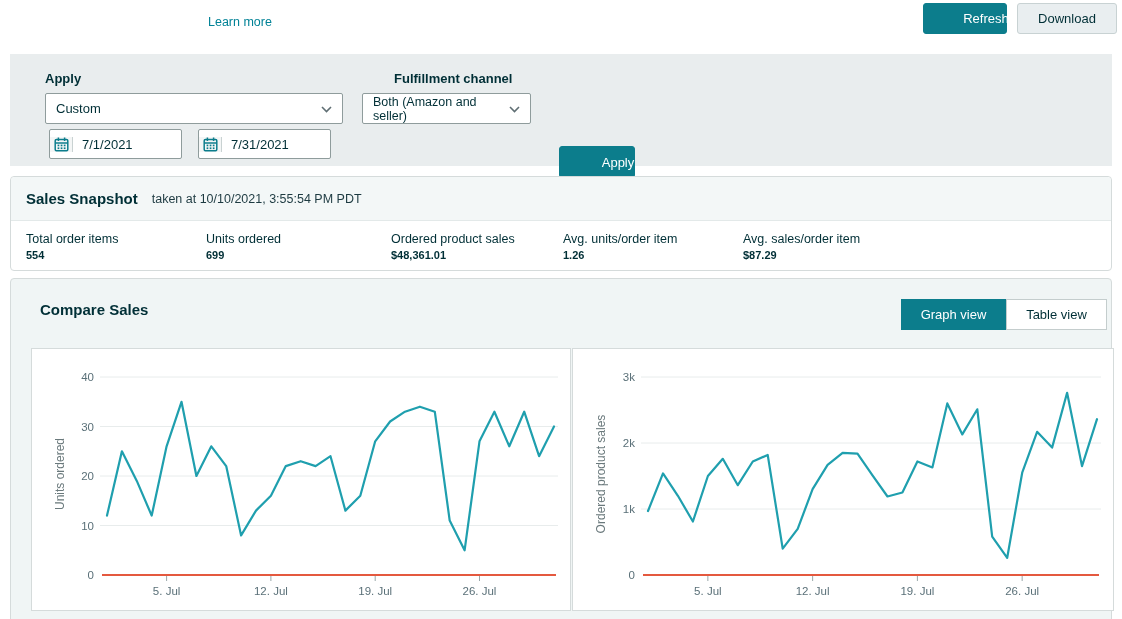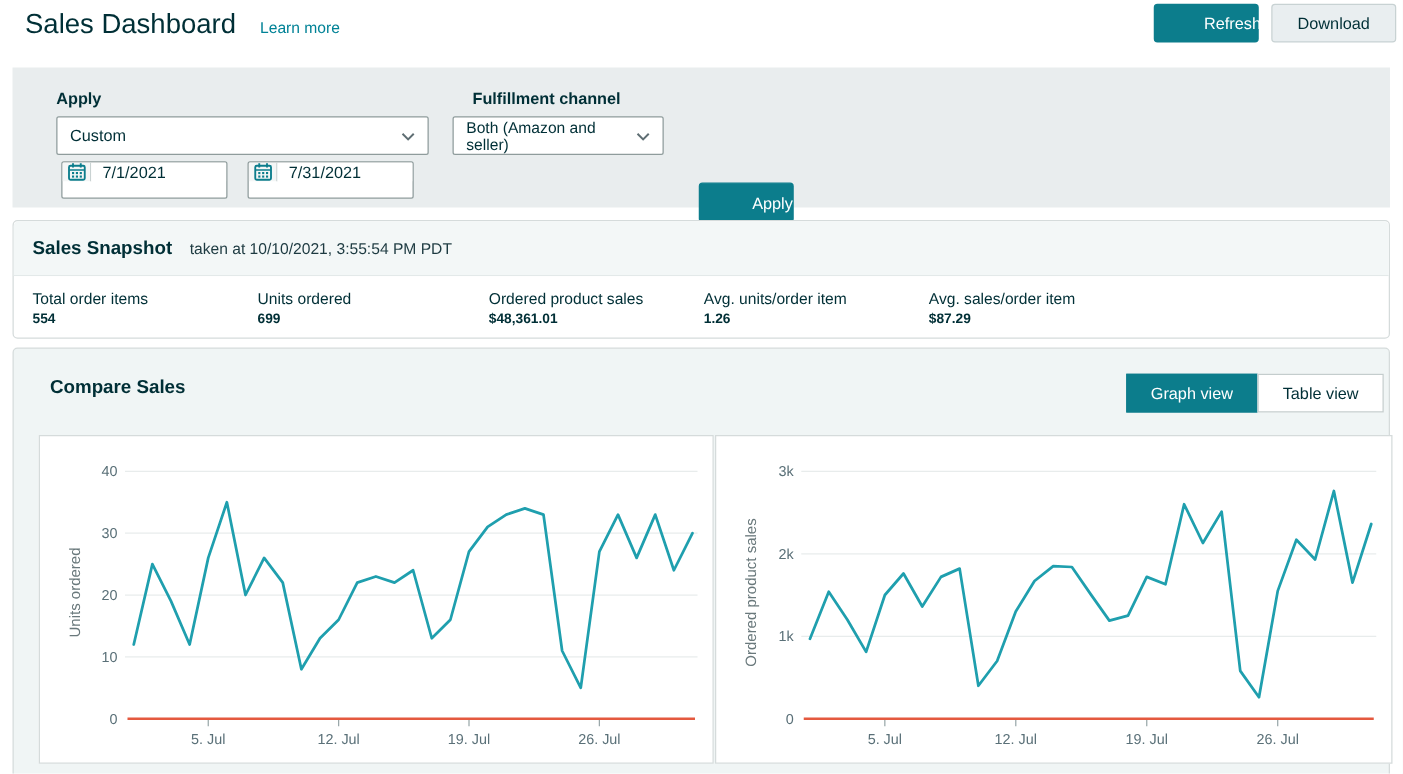--- a/index.html
+++ b/index.html
@@ -14,21 +14,21 @@
   .btn-refresh{left:923px;top:3px;width:84px;}
   .btn-download{left:1017px;top:3px;width:100px;background:#e9eef0;border:1px solid #c8d2d3;color:#002f36;}
 
   
   .filter-bar{position:absolute;left:10px;top:54px;width:1102px;height:112px;background:#e9edee;}
   .filter-label{position:absolute;font-size:13px;font-weight:700;color:#002f36;}
   .select{position:absolute;height:31px;background:#fff;border:1px solid #8f9c9c;border-radius:2px;
           display:flex;align-items:center;padding:0 10px;font-size:13px;box-sizing:border-box;cursor:pointer;}
   .select .chev{margin-left:auto;flex:0 0 auto;}
   .date-input{position:absolute;height:30px;background:#fff;border:1px solid #8f9c9c;border-radius:2px;
-          display:flex;align-items:flex-start;box-sizing:border-box;overflow:hidden;}
+          display:flex;align-items:center;box-sizing:border-box;overflow:hidden;}
   .date-input .cal{width:33px;background:#f4f6f6;border-right:1px solid #c9d2d2;display:flex;align-items:center;justify-content:center;cursor:pointer;}
   .date-input input{border:0;outline:none;width:90px;padding:0 9px;font-size:13px;color:#002f36;font-family:inherit;background:#fff;}
   .btn-apply{left:549px;top:92px;width:76px;height:32px;}
 
   
   .card{position:absolute;left:10px;background:#fff;border:1px solid #d5dbdb;border-radius:4px;box-sizing:border-box;}
   .snapshot-card{top:176px;width:1102px;height:95px;}
   .snapshot-head{height:43px;background:#f3f7f7;border-bottom:1px solid #e3e9e9;border-radius:4px 4px 0 0;
                  display:flex;align-items:center;}
   .snapshot-title{font-size:15px;font-weight:700;margin-left:15px;}
@@ -48,21 +48,20 @@
   .chart-box-right{left:561px;width:542px;}
   .ylabel{position:absolute;left:-47px;top:118px;width:150px;text-align:center;
           transform:rotate(-90deg);font-size:12px;color:#6a797c;white-space:nowrap;}
   svg text.tick{font-size:11.5px;fill:#5a7078;font-family:"Liberation Sans","DejaVu Sans",sans-serif;}
 </style>
 </head>
 <body>
 
 <div class="page">
 
-  <div class="page-title">Sales Dashboard</div>
   <a class="learn-more">Learn more</a>
   <div class="btn btn-primary btn-refresh">Refresh</div>
   <div class="btn btn-download">Download</div>
 
   <div class="filter-bar">
     <div class="filter-label" style="left:35px;top:17px;">Apply</div>
 
     <div class="select" style="left:35px;top:39px;width:298px;">
       <span>Custom</span>
       <span class="chev">
@@ -105,21 +104,21 @@
               <rect x="9.8" y="7.6" width="1.7" height="1.7"></rect>
               <rect x="3.6" y="10.4" width="1.7" height="1.7"></rect>
               <rect x="6.7" y="10.4" width="1.7" height="1.7"></rect>
               <rect x="9.8" y="10.4" width="1.7" height="1.7"></rect>
             </g>
         </svg>
       </span>
       <input readonly="" value="7/31/2021" style="">
     </div>
 
-    <div class="filter-label" style="left:352px;top:17px;padding-left:16px;">Fulfillment channel</div>
+    <div class="filter-label" style="left:368px;top:17px;padding-left:16px;">Fulfillment channel</div>
 
     <div class="select" style="left:352px;top:39px;width:169px;font-size:12.5px;">
       <span>Both (Amazon and seller)</span>
       <span class="chev">
         <svg width="11" height="7" viewBox="0 0 11 7">
             <path d="M1 1l4.5 4.5L10 1" fill="none" stroke="#5f6e73" stroke-width="1.6"></path>
           </svg>
       </span>
     </div>
 

